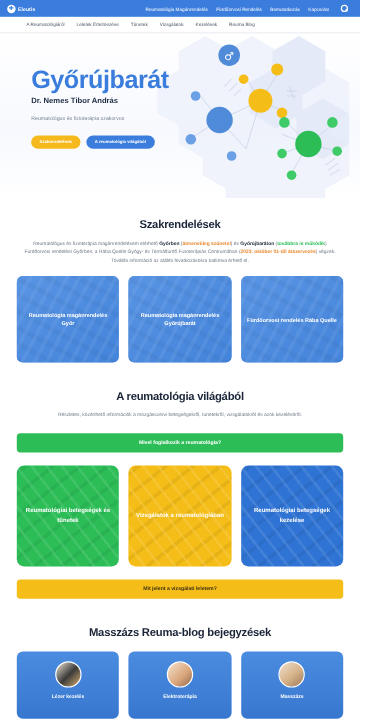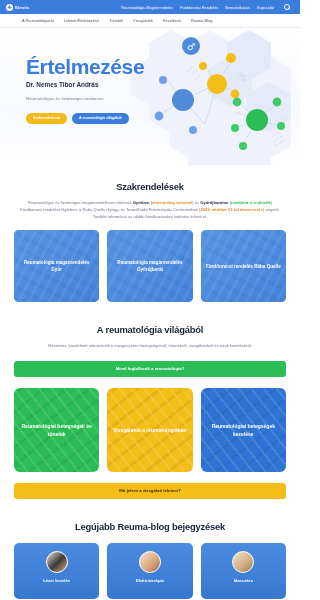--- a/index.html
+++ b/index.html
@@ -236,21 +236,21 @@
       <circle cx="112" cy="118" r="4" fill="#3ecb68"></circle>
       <circle cx="60" cy="18" r="9" fill="#4f8bd8"></circle>
       <text x="60" y="22" font-size="9" fill="#fff" text-anchor="middle" font-family="DejaVu Sans">♂</text>
       <g opacity=".25" stroke="#9aa6c2" stroke-width="1" fill="none">
         <path d="M56,44 l6,-6 M60,48 l7,-7 M64,52 l6,-6"></path>
         <path d="M108,48 l8,0 M108,52 l8,0 M110,44 l4,10"></path>
         <path d="M140,110 l8,-6 M142,114 l9,-6 M144,118 l8,-5"></path>
       </g>
     </svg>
     <div class="hero-copy">
-      <div class="hero-title">Értelmezése</div>
+      <div class="hero-title">Győrújbarát</div>
       <div class="hero-sub">Dr. Nemes Tibor András</div>
       <div class="hero-desc">Reumatológus és fizioterápia szakorvos</div>
       <div class="hero-btns">
         <span class="btn-pill btn-yellow">Szakrendelések</span>
         <span class="btn-pill btn-blue">A reumatológia világából</span>
       </div>
     </div>
   </div>
 
   <div class="section">
@@ -297,21 +297,21 @@
       <div class="tile tile-blue">
         <div class="tex"></div>
         <div class="tile-label">Reumatológiai betegségek kezelése</div>
       </div>
     </div>
     <div class="wide-btn wide-yellow">Mit jelent a vizsgálati leletem?</div>
   </div>
 
   <div class="section">
     <div class="sp22"></div>
-    <div class="sec-title">Legújabb Reuma-blog bejegyzések</div>
+    <div class="sec-title">Masszázs Reuma-blog bejegyzések</div>
     <div class="blog-cards">
       <div class="blog-card">
         <div class="blog-thumb thumb-a"></div>
         <div class="blog-label">Lézer kezelés</div>
       </div>
       <div class="blog-card">
         <div class="blog-thumb thumb-b"></div>
         <div class="blog-label">Elektroterápia</div>
       </div>
       <div class="blog-card">

